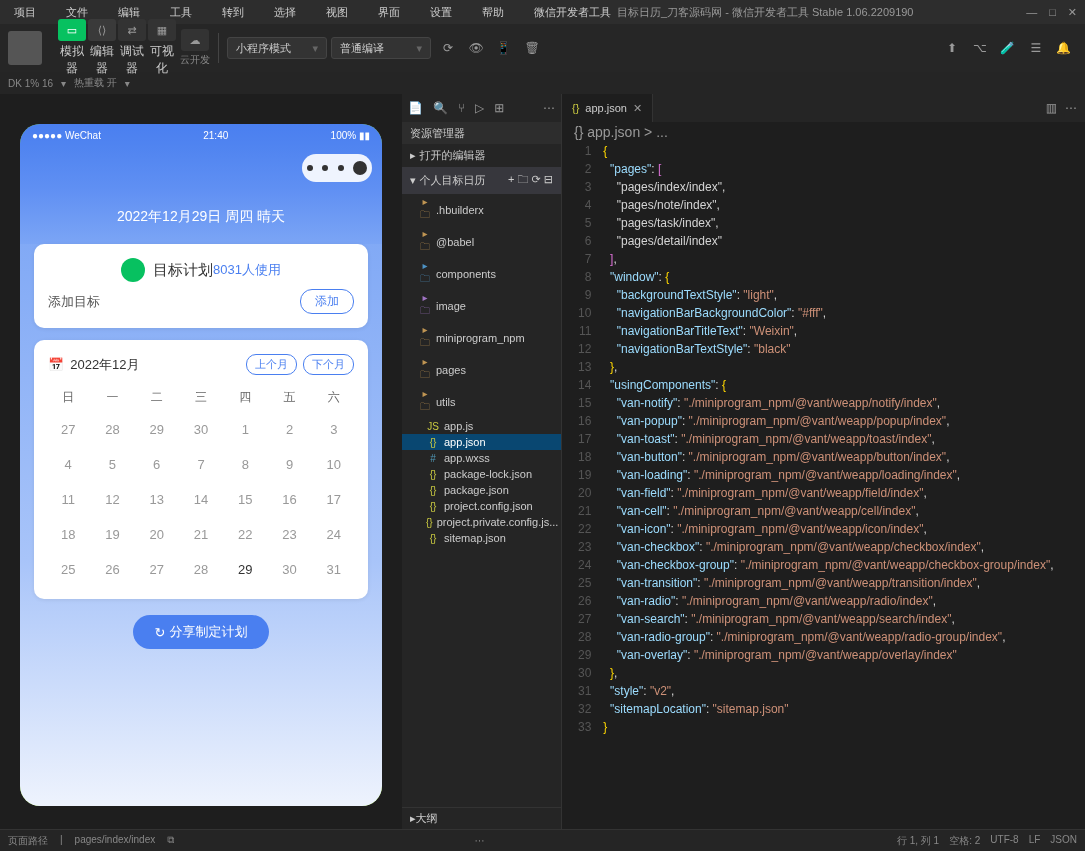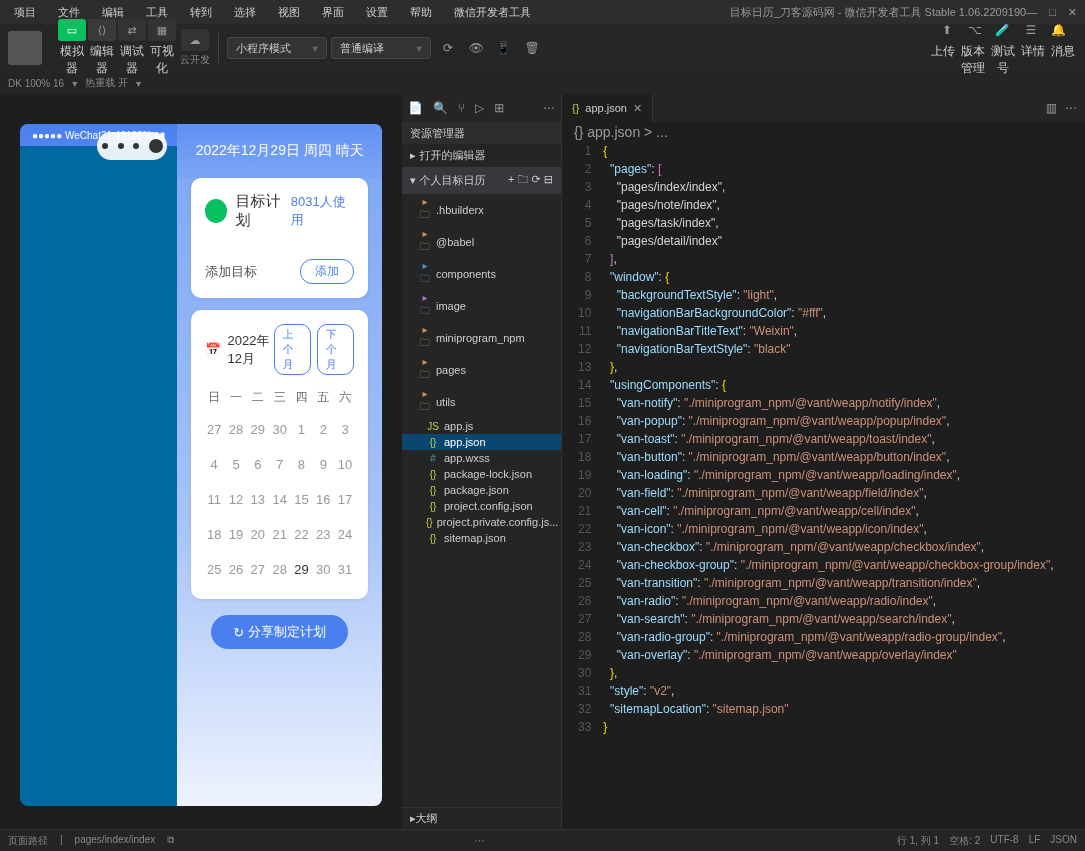--- a/index.html
+++ b/index.html
@@ -1,47 +1,47 @@
 <!DOCTYPE html>
 <html><head>
 <meta charset="utf-8">
 <style>
 *{margin:0;padding:0;box-sizing:border-box;font-family:-apple-system,"Microsoft YaHei",sans-serif}
 body{background:#1e1e1e;color:#ccc;font-size:12px;width:1085px;height:851px;overflow:hidden;position:relative}
 .title-bar{height:24px;background:#2d2d2d;display:flex;align-items:center;padding:0 8px;color:#ccc;font-size:11px}
-.menu-bar{display:flex;gap:10px}
+.menu-bar{display:flex;gap:18px}
 .menu-item{padding:2px 6px;cursor:pointer}
-.title-center{flex:1;text-align:right;color:#999}
+.title-center{flex:1;text-align:left;color:#999}
 .win-controls{display:flex;gap:12px;color:#999}
 .win-controls span{cursor:pointer}
 .toolbar{height:48px;background:#262626;display:flex;align-items:center;padding:4px 8px;gap:4px}
 .tool-group{display:flex;flex-direction:column;align-items:center;gap:2px}
 .tool-btns{display:flex;gap:2px}
 .tool-btn{width:28px;height:22px;background:#333;border-radius:3px;display:flex;align-items:center;justify-content:center;color:#999;font-size:11px}
 .tool-btn.green{background:#07c160;color:#fff}
 .tool-btn.blue{background:#3a3a3a}
 .tool-label{font-size:10px;color:#888}
 .tool-labels{display:flex;gap:2px}
 .tool-labels span{width:28px;text-align:center}
 .dropdown{background:#333;border:1px solid #444;height:22px;padding:0 8px;border-radius:3px;display:flex;align-items:center;font-size:11px;color:#ccc;min-width:100px;justify-content:space-between}
 .dropdown span.arrow{color:#666}
 .spacer{flex:1}
 .icon-btn{width:26px;height:22px;display:flex;align-items:center;justify-content:center;color:#999;border-radius:3px}
 .sub-bar{height:22px;background:#252525;display:flex;align-items:center;padding:0 8px;font-size:10px;color:#888;gap:8px}
 .main{display:flex;height:calc(100% - 94px - 22px)}
 .simulator{width:402px;background:#1e1e1e;display:flex;align-items:flex-start;justify-content:center;padding:30px 20px}
-.phone{width:362px;height:682px;background:#0369a1;border-radius:8px;overflow:hidden;display:flex;flex-direction:row}
+.phone{width:362px;height:682px;background:#84cc16;border-radius:20px;overflow:hidden;display:flex;flex-direction:column}
 .status{height:22px;background:linear-gradient(180deg,#4a7ff0,#5084f0);display:flex;align-items:center;padding:0 12px;color:#fff;font-size:10px;justify-content:space-between}
 .nav-head{height:44px;background:linear-gradient(180deg,#5084f0,#6090f3);position:relative}
 .capsule{position:absolute;right:10px;top:8px;width:70px;height:28px;background:rgba(255,255,255,0.9);border-radius:14px;display:flex;align-items:center;justify-content:space-around}
 .capsule span{width:6px;height:6px;border-radius:50%;background:#333}
 .capsule .circ{width:14px;height:14px;border:2px solid #333;border-radius:50%}
 .date-hdr{background:linear-gradient(180deg,#6090f3,#7ba5f5);color:#fff;text-align:center;padding:18px 0;font-size:14px}
 .card{background:#fff;margin:0 14px 12px;border-radius:10px;padding:14px;box-shadow:0 1px 4px rgba(0,0,0,0.08)}
-.card-hd{display:flex;align-items:center;justify-content:space-between;margin-bottom:29px}
+.card-hd{display:flex;align-items:center;justify-content:center;margin-bottom:7px}
 .card-hd-l{display:flex;align-items:center;gap:8px;font-size:15px;font-weight:500;color:#333}
 .avatar{width:24px;height:24px;background:#07c160;border-radius:50%}
 .usage{color:#4a7ff0;font-size:13px}
 .add-row{display:flex;justify-content:space-between;align-items:center}
 .add-label{color:#555;font-size:13px}
 .add-btn{border:1px solid #4a7ff0;color:#4a7ff0;padding:3px 14px;border-radius:12px;font-size:12px}
 .cal-hd{display:flex;justify-content:space-between;align-items:center;margin-bottom:10px}
 .cal-title{display:flex;align-items:center;gap:6px;font-size:13px;color:#333}
 .cal-nav{display:flex;gap:6px}
 .cal-nav-btn{border:1px solid #4a7ff0;color:#4a7ff0;padding:2px 8px;border-radius:10px;font-size:11px}
@@ -143,32 +143,25 @@
   </div>
   <div class="spacer"></div>
   <div class="tool-group">
     <div class="tool-btns">
       <div class="icon-btn">⬆</div>
       <div class="icon-btn">⌥</div>
       <div class="icon-btn">🧪</div>
       <div class="icon-btn">☰</div>
       <div class="icon-btn">🔔</div>
     </div>
-    <div class="tool-labels">
-      <span>上传</span>
-      <span>版本管理</span>
-      <span>测试号</span>
-      <span>详情</span>
-      <span>消息</span>
-    </div>
   </div>
 </div>
 
 <div class="sub-bar">
-  <span>DK 100% 16</span>
+  <span>DK 1% 16</span>
     <span>▾</span>
   <span>热重载 开</span>
     <span>▾</span>
 </div>
 
 <div class="main">
   <div class="simulator">
     <div class="phone">
       <div class="status">
         <span>●●●●● WeChat</span>

